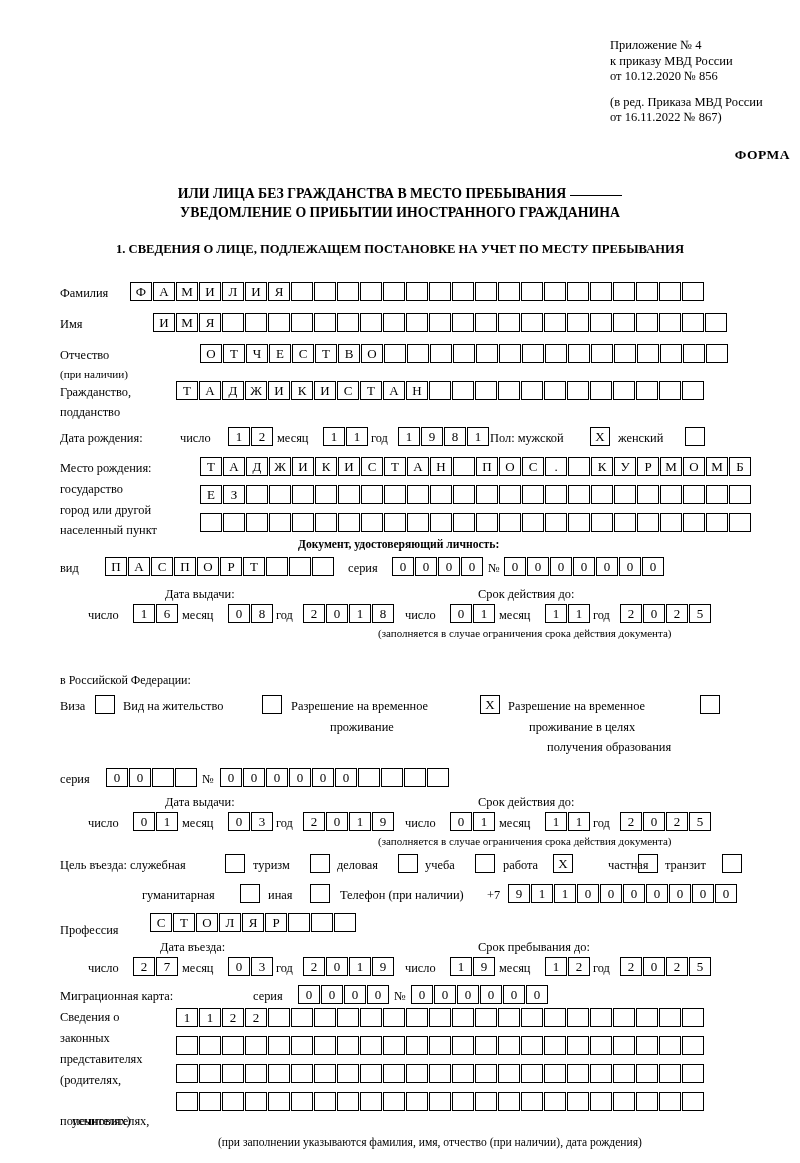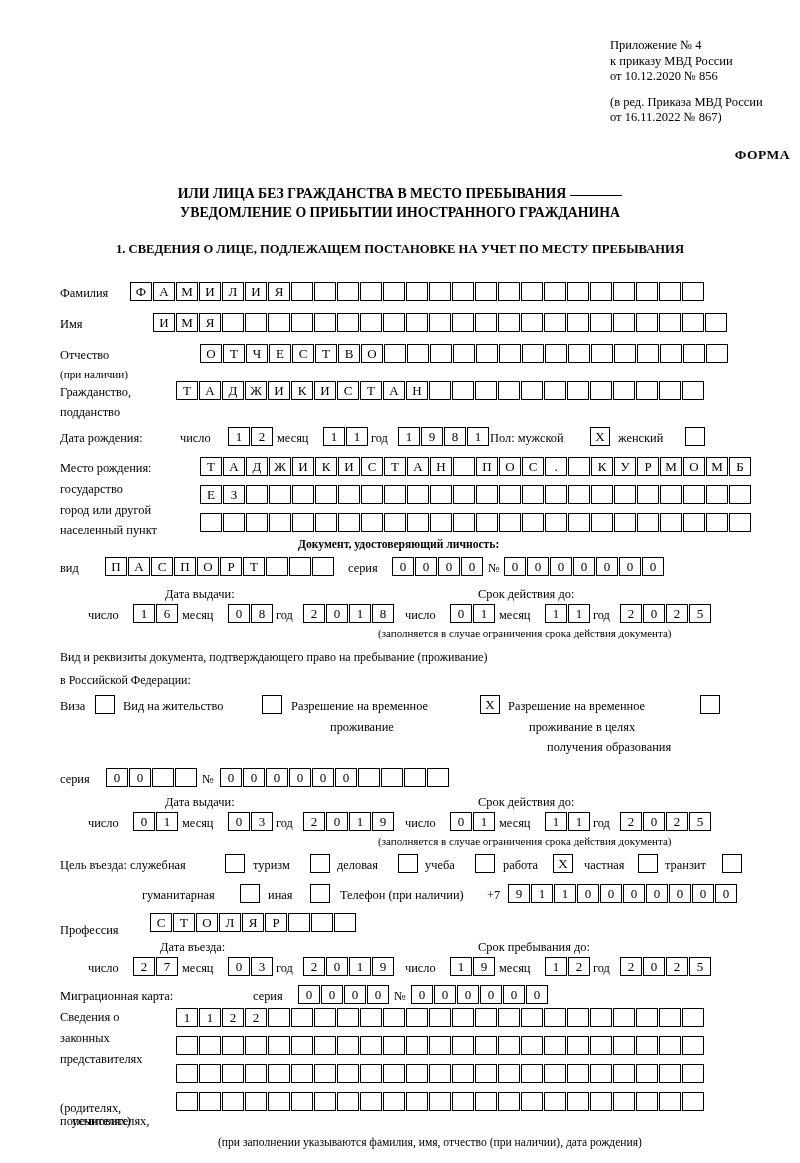--- a/index.html
+++ b/index.html
@@ -417,21 +417,20 @@
   <div class="t" style="top:608px; left:593px;">год</div>
   <div class="boxrow" id="row-doc-valid-year" style="top:604px; left:620px;">
       <div class="cell">2</div>
       <div class="cell">0</div>
       <div class="cell">2</div>
       <div class="cell">5</div>
     </div>
 
   <div class="footnote" style="top:627px; left:378px;">(заполняется в случае ограничения срока действия документа)</div>
 
-  <div class="t" style="top:650px; left:60px; font-size:12px;">Вид и реквизиты документа, подтверждающего право на пребывание (проживание)</div>
   <div class="t" style="top:673px; left:60px; font-size:12px;">в Российской Федерации:</div>
 
   <div class="t" style="top:699px; left:60px;">Виза</div>
   <div class="single" id="tick-visa" style="top:695px; left:95px;"></div>
   <div class="t" style="top:699px; left:123px;">Вид на жительство</div>
   <div class="single" id="tick-residence" style="top:695px; left:262px;"></div>
   <div class="t" style="top:699px; left:291px;">Разрешение на временное</div>
   <div class="t" style="top:720px; left:330px;">проживание</div>
   <div class="single" id="tick-temp-residence" style="top:695px; left:480px;">X</div>
   <div class="t" style="top:699px; left:508px;">Разрешение на временное</div>
@@ -504,21 +503,21 @@
   <div class="t" style="top:858px; left:60px;">Цель въезда: служебная</div>
   <div class="single" id="tick-purpose-official" style="top:854px; left:225px;"></div>
   <div class="t" style="top:858px; left:253px;">туризм</div>
   <div class="single" id="tick-purpose-tourism" style="top:854px; left:310px;"></div>
   <div class="t" style="top:858px; left:337px;">деловая</div>
   <div class="single" id="tick-purpose-business" style="top:854px; left:398px;"></div>
   <div class="t" style="top:858px; left:425px;">учеба</div>
   <div class="single" id="tick-purpose-study" style="top:854px; left:475px;"></div>
   <div class="t" style="top:858px; left:503px;">работа</div>
   <div class="single" id="tick-purpose-work" style="top:854px; left:553px;">X</div>
-  <div class="t" style="top:858px; left:584px;">частная</div>
+  <div class="t" style="top:858px; left:608px;">частная</div>
   <div class="single" id="tick-purpose-private" style="top:854px; left:638px;"></div>
   <div class="t" style="top:858px; left:665px;">транзит</div>
   <div class="single" id="tick-purpose-transit" style="top:854px; left:722px;"></div>
 
   <div class="t" style="top:888px; left:142px;">гуманитарная</div>
   <div class="single" id="tick-purpose-humanitarian" style="top:884px; left:240px;"></div>
   <div class="t" style="top:888px; left:268px;">иная</div>
   <div class="single" id="tick-purpose-other" style="top:884px; left:310px;"></div>
   <div class="t" style="top:888px; left:340px;">Телефон (при наличии)</div>
   <div class="t" style="top:888px; left:487px;">+7</div>
@@ -601,21 +600,21 @@
       <div class="cell">0</div>
       <div class="cell">0</div>
       <div class="cell">0</div>
       <div class="cell">0</div>
       <div class="cell">0</div>
     </div>
 
   <div class="t" style="top:1010px; left:60px;">Сведения о</div>
   <div class="t" style="top:1031px; left:60px;">законных</div>
   <div class="t" style="top:1052px; left:60px;">представителях</div>
-  <div class="t" style="top:1101px; left:60px;text-align:center;">(родителях,</div>
+  <div class="t" style="top:1073px; left:60px;text-align:center;">(родителях,</div>
   <div class="t" style="top:1094px; left:72px;margin-top:20px;">усыновителях,</div>
   <div class="t" style="top:1114px; left:60px;">попечителях)</div>
 
   <div class="boxrow" id="row-legal-1" style="top:1008px; left:176px;">
       <div class="cell">1</div>
       <div class="cell">1</div>
       <div class="cell">2</div>
       <div class="cell">2</div>
       <div class="cell"></div>
       <div class="cell"></div>

